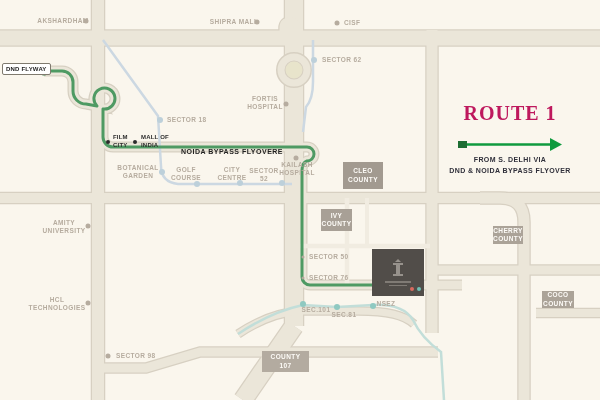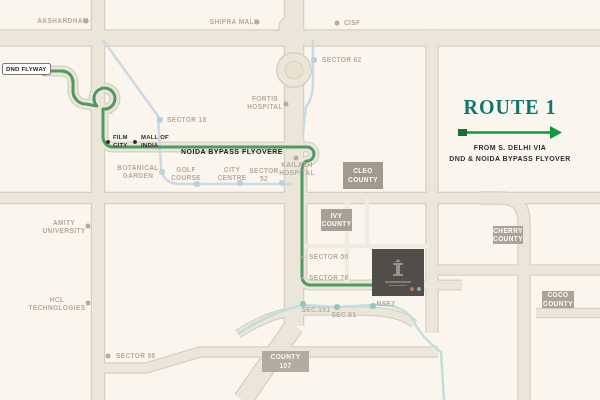--- a/index.html
+++ b/index.html
@@ -12,21 +12,21 @@
   .map-dot{position:absolute;border-radius:50%;}
   .county-box{position:absolute;display:flex;align-items:center;justify-content:center;
     color:#fdfbf7;font:700 6.5px/1.25 "Liberation Sans",sans-serif;letter-spacing:.4px;
     text-align:center;white-space:pre-line;}
   #dnd-badge{position:absolute;left:2px;top:63px;background:#ffffff;border:1px solid #7f7a6e;
     border-radius:2px;padding:2px 3px;font:700 6px "Liberation Sans",sans-serif;color:#1d1d1d;
     letter-spacing:.2px;z-index:6;}
   #flyover-label{position:absolute;left:181px;top:148px;font:700 7px "Liberation Sans",sans-serif;
     color:#1f1f1f;letter-spacing:.5px;z-index:6;}
   #route-panel{position:absolute;left:440px;top:90px;width:140px;text-align:center;z-index:6;}
-  #route-title{font:700 20px "Liberation Serif",serif;color:#0f766e;letter-spacing:1px;margin:6px;}
+  #route-title{font:700 20px "Liberation Serif",serif;color:#be185d;letter-spacing:1px;margin:12px;}
   #route-arrow{margin:3px auto 2px;display:block;}
   .route-caption{font:700 7px/1.6 "Liberation Sans",sans-serif;color:#2f2f3a;letter-spacing:.4px;}
   #project-box{position:absolute;left:372px;top:249px;width:52px;height:47px;background:#514d49;
     display:flex;flex-direction:column;align-items:center;justify-content:center;gap:2px;z-index:4;}
   .logo-line{width:26px;height:1.5px;background:#807b75;}
   .logo-line.short{width:18px;height:1px;}
   #labels-layer{position:absolute;left:0;top:0;width:600px;height:400px;z-index:5;}
 </style>
 </head>
 <body>

